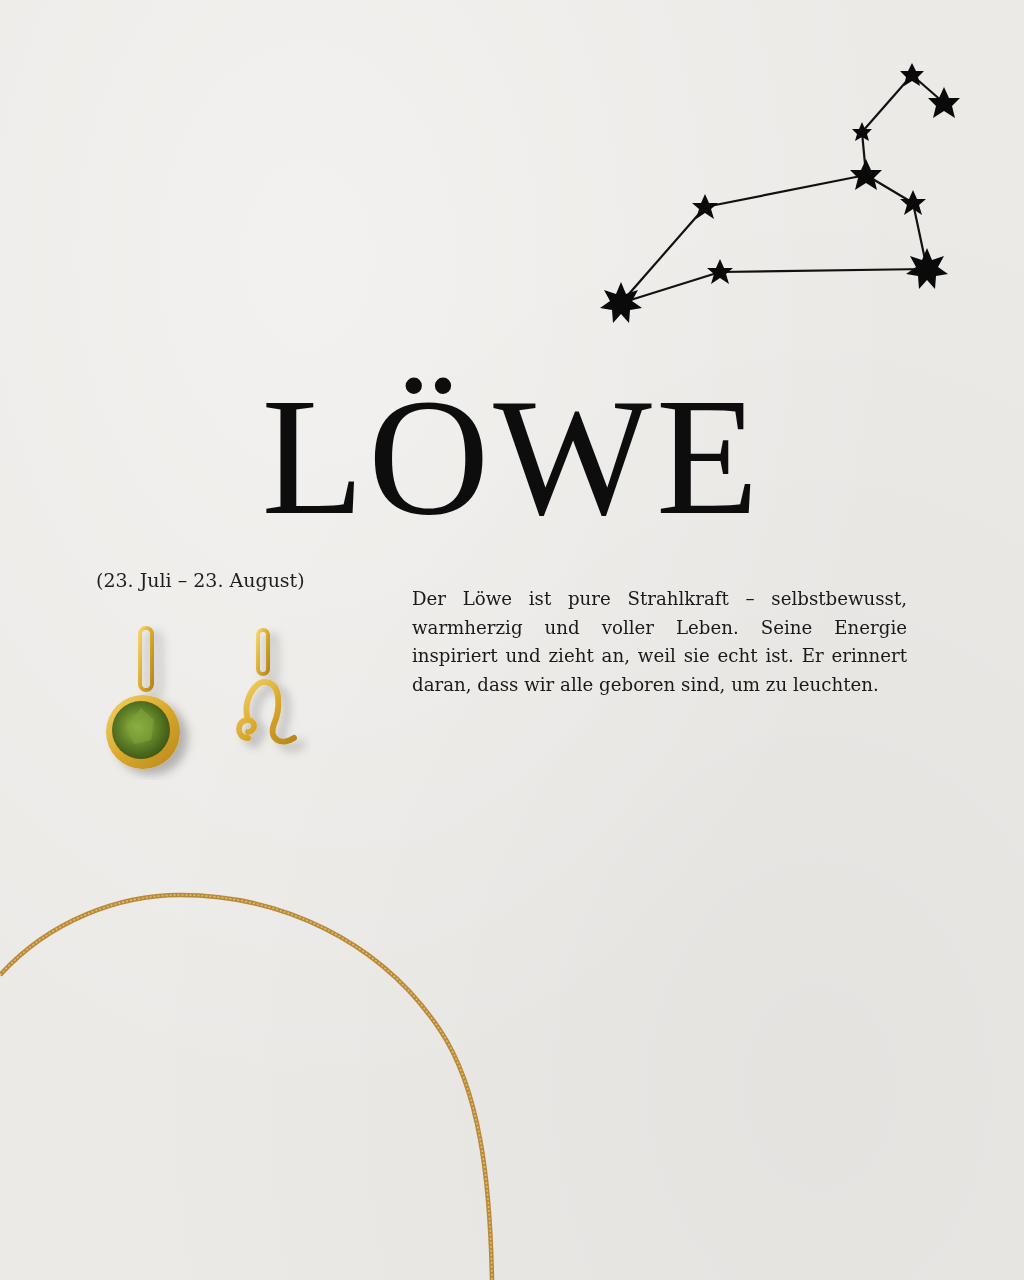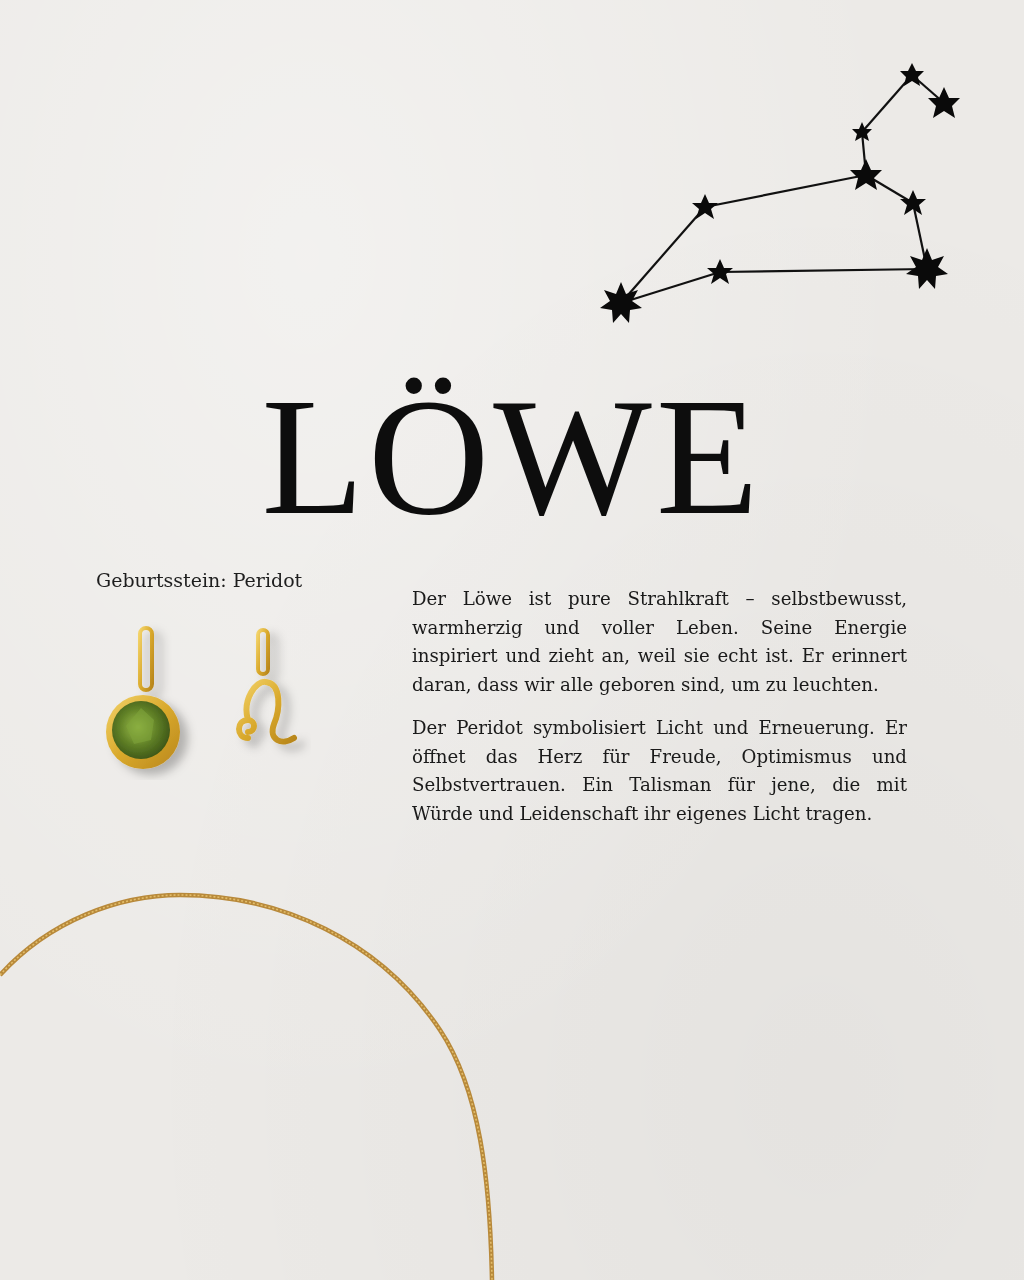--- a/index.html
+++ b/index.html
@@ -63,21 +63,21 @@
     <polygon transform="translate(272,77)" points="0,-10 3,-3 10,-3 5,2 7,9 0,5 -7,9 -5,2 -10,-3 -3,-3"></polygon>
     <polygon transform="translate(322,20)" points="0,-12 4,-4 12,-4 6,2 8,11 0,6 -8,11 -6,2 -12,-4 -4,-4"></polygon>
     <polygon transform="translate(354,48)" points="0,-16 5,-5 16,-5 8,3 11,15 0,8 -11,15 -8,3 -16,-5 -5,-5"></polygon>
     <polygon transform="translate(323,148)" points="0,-13 4,-4 13,-4 6,2 9,12 0,6 -9,12 -6,2 -13,-4 -4,-4"></polygon>
   </g>
 </svg>
 
 <div class="title">LÖWE</div>
 
 <div class="meta">
-  <div>Geburtsstein: Peridot</div>
+  <div>(23. Juli – 23. August)</div>
 </div>
 
 <svg class="charms" viewBox="0 0 220 160">
   <defs>
     <radialGradient id="stone" cx="45%" cy="45%" r="60%">
       <stop offset="0" stop-color="#9cbf4a"></stop>
       <stop offset="0.55" stop-color="#5f7f26"></stop>
       <stop offset="1" stop-color="#3a5216"></stop>
     </radialGradient>
     <linearGradient id="gold" x1="0" y1="0" x2="1" y2="1">
@@ -96,19 +96,18 @@
     <polygon points="45,88 58,100 55,120 38,124 30,106" fill="#7ea43a" opacity="0.6"></polygon>
   </g>
   <g filter="url(#sh)" fill="none" stroke="url(#gold)" stroke-width="6" stroke-linecap="round">
     <rect x="162" y="10" width="10" height="44" rx="5" stroke-width="4"></rect>
     <path d="M152 118 C140 118 140 100 152 100 C160 100 160 112 152 112 M152 100 C146 80 160 60 170 62 C186 64 184 90 178 104 C172 120 186 126 198 118"></path>
   </g>
 </svg>
 
 <div class="body-text">
   <p>Der Löwe ist pure Strahlkraft – selbstbewusst, warmherzig und voller Leben. Seine Energie inspiriert und zieht an, weil sie echt ist. Er erinnert daran, dass wir alle geboren sind, um zu leuchten.</p>
-  <p>Der Peridot symbolisiert Licht und Erneuerung. Er öffnet das Herz für Freude, Optimismus und Selbstvertrauen. Ein Talisman für jene, die mit Würde und Leidenschaft ihr eigenes Licht tragen.</p>
 </div>
 
 <svg class="chain" viewBox="0 0 520 400">
   <path d="M0 95 C50 40 120 15 180 15 C280 15 380 60 440 150 C480 210 490 300 492 400" fill="none" stroke="#b8893a" stroke-width="4.5"></path>
   <path d="M0 95 C50 40 120 15 180 15 C280 15 380 60 440 150 C480 210 490 300 492 400" fill="none" stroke="#e2bd6a" stroke-width="1.6" stroke-dasharray="2 2"></path>
 </svg>
 
 </body></html>

